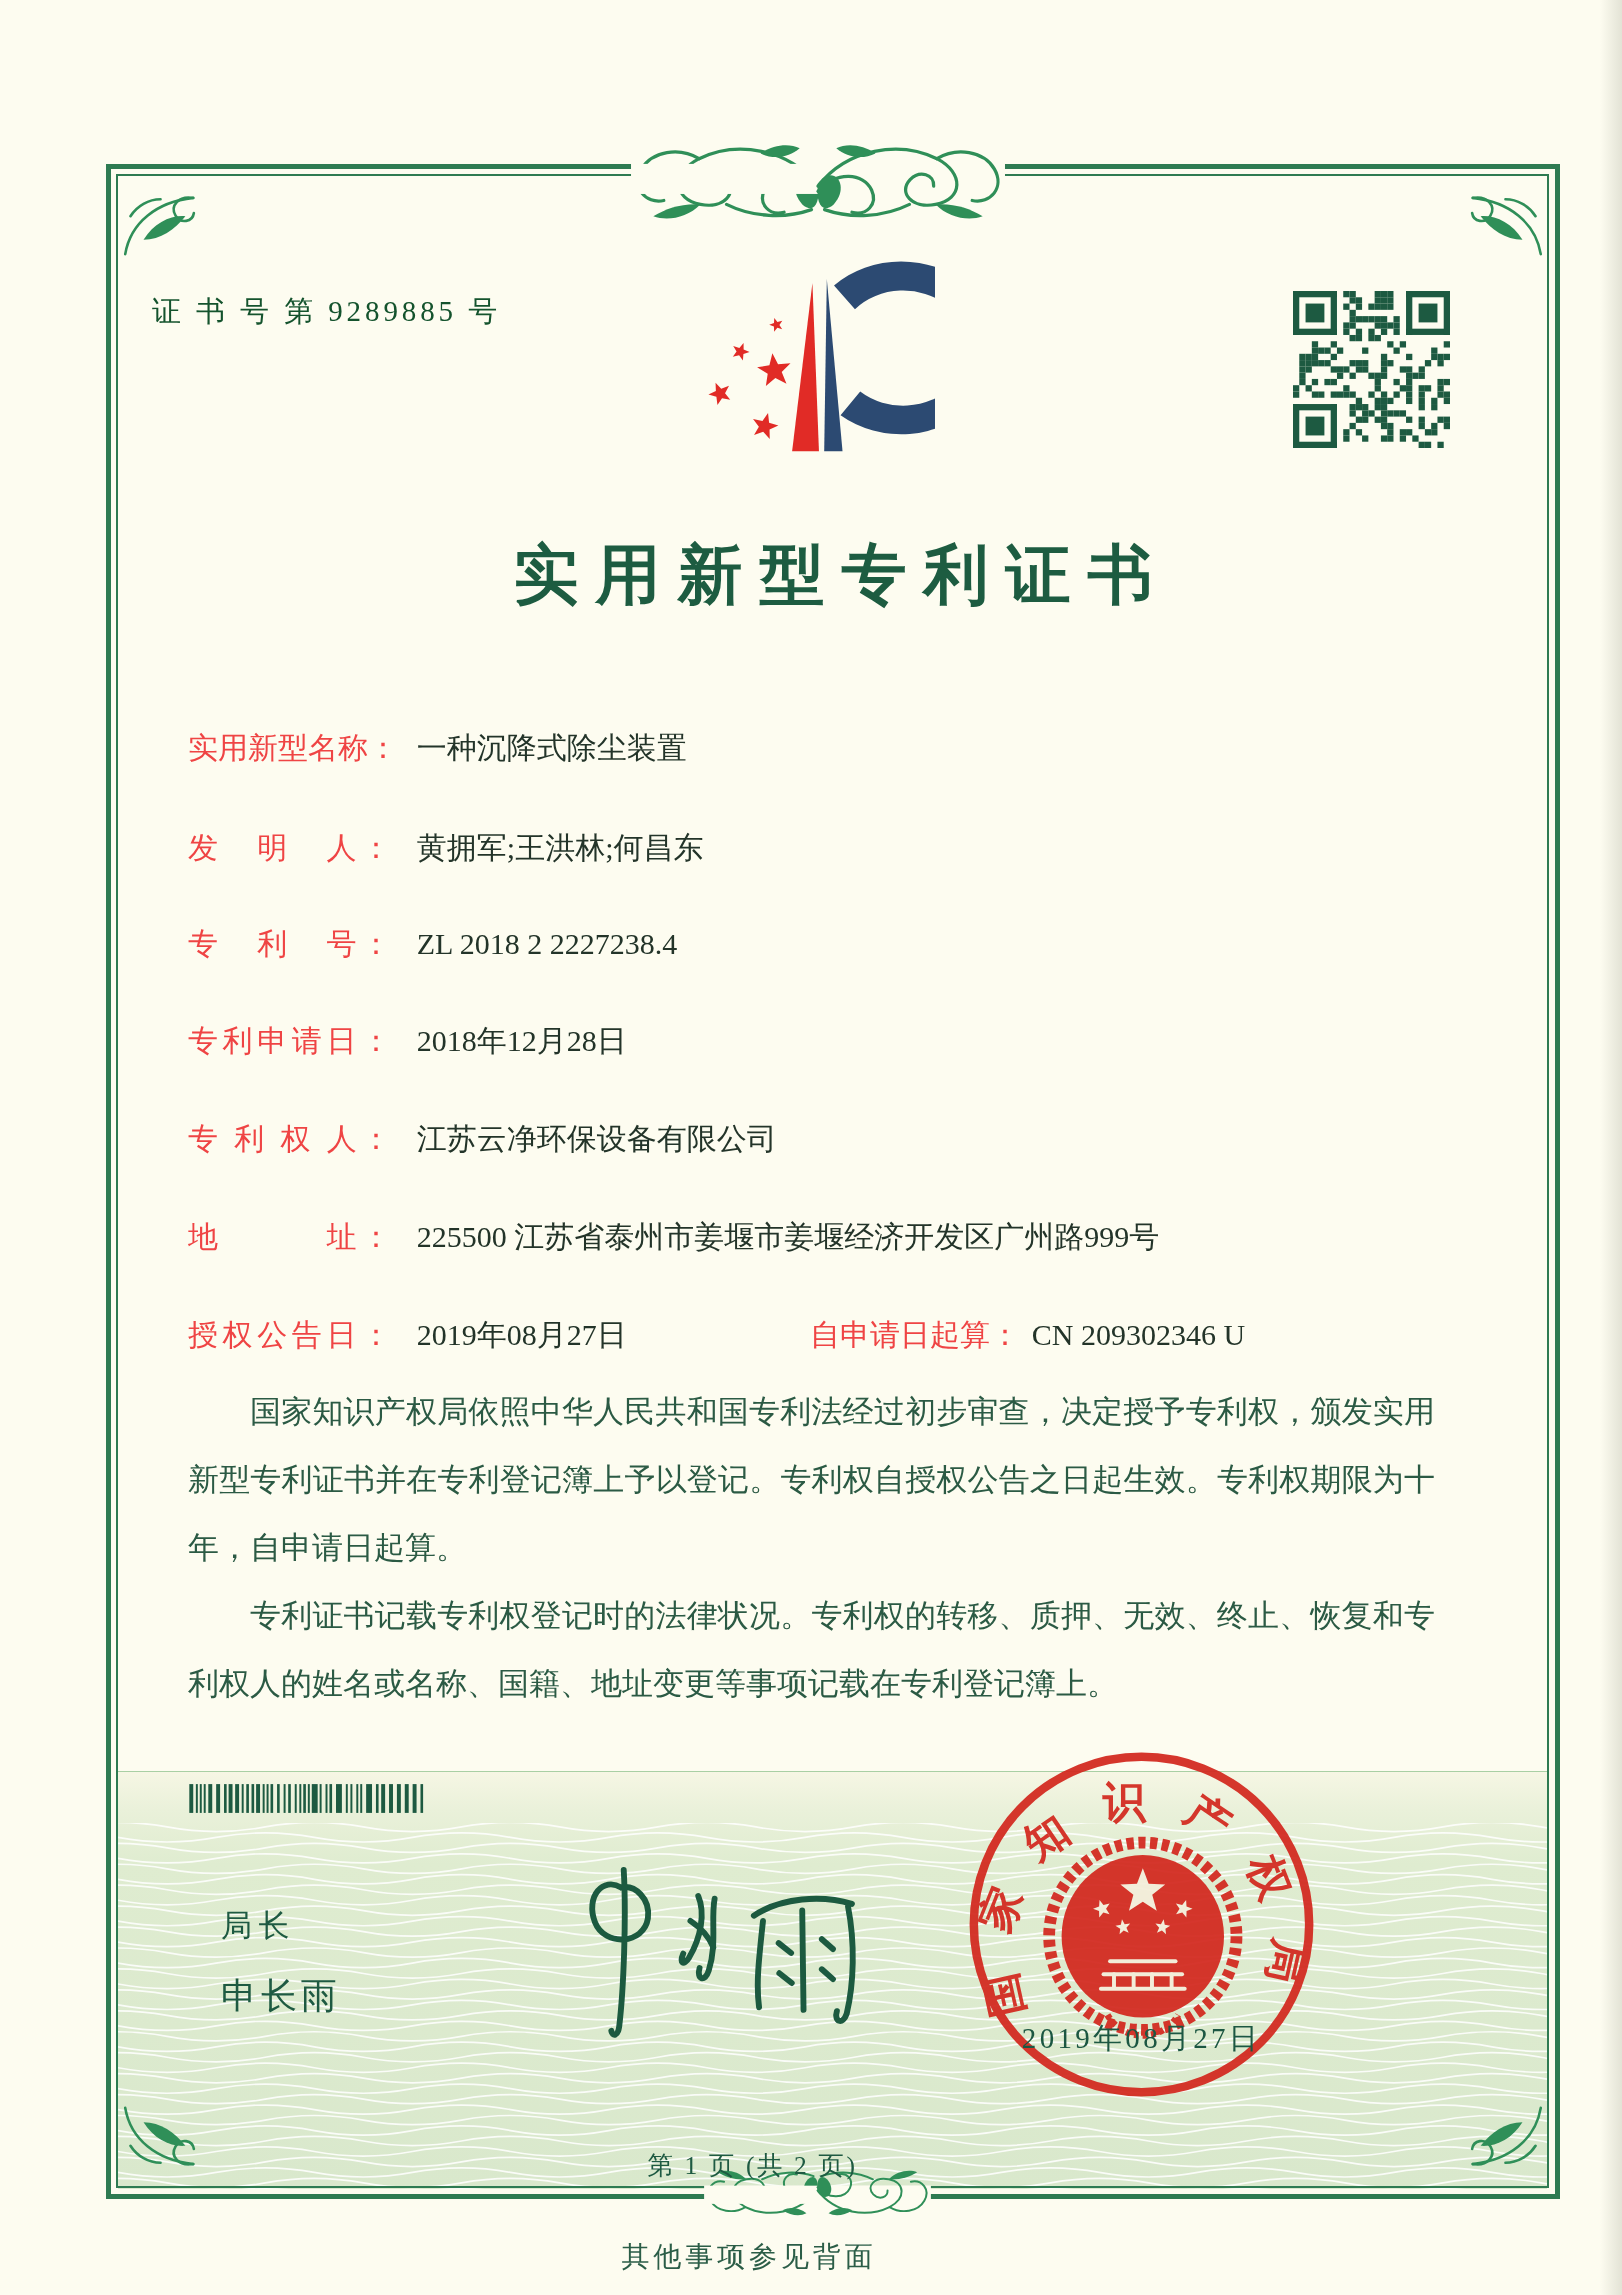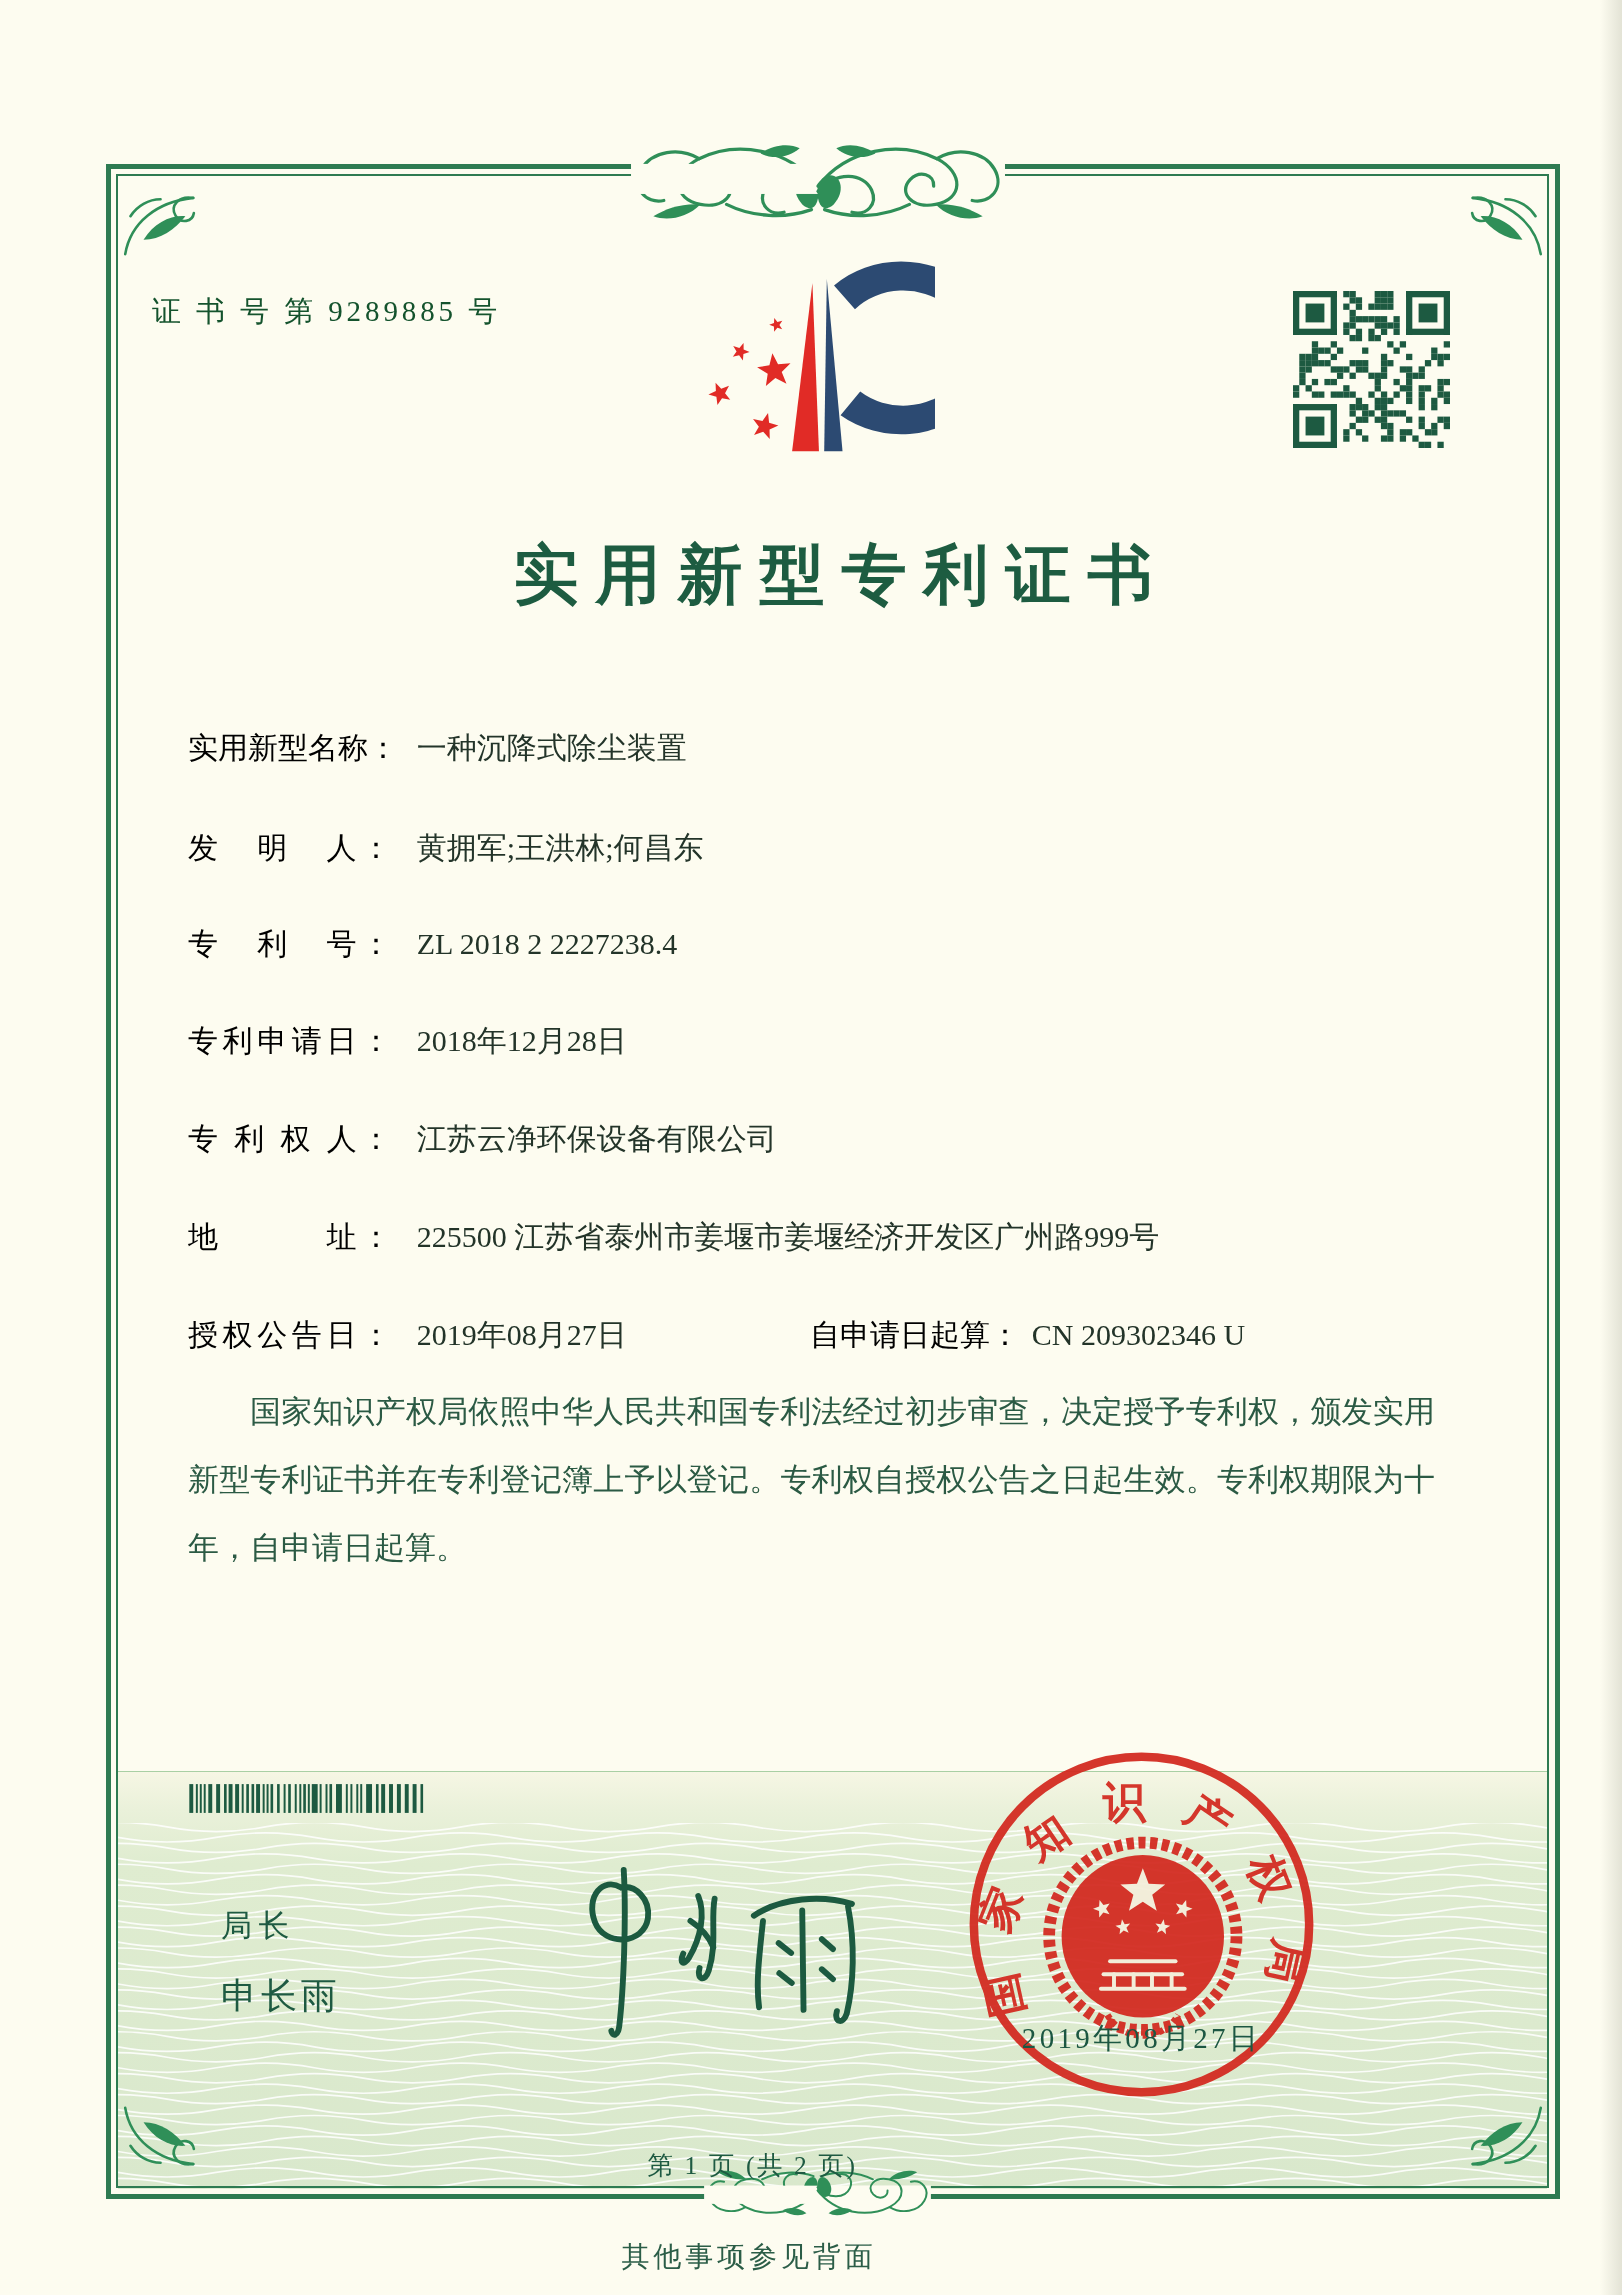--- a/index.html
+++ b/index.html
@@ -16,21 +16,21 @@
         border-top:1.3px solid #a9cfa4;overflow:hidden;}
   #band-waves{position:absolute;left:0;top:51px;}
   
   #cert-number{position:absolute;left:152px;top:292px;font-size:29px;color:#14532d;letter-spacing:3.9px;}
   #qr-svg{position:absolute;left:1293px;top:291px;}
   #logo-svg{position:absolute;left:699px;top:245px;}
   #title{position:absolute;left:112px;top:531px;width:1442px;text-align:center;
          font-size:65px;font-weight:bold;color:#1d5c41;letter-spacing:17px;text-indent:17px;}
   
   .frow{position:absolute;left:188px;font-size:30px;color:#28463a;white-space:nowrap;}
-  .flabel{display:inline-block;width:203px;text-align:justify;text-align-last:justify;color:#000000;}
+  .flabel{display:inline-block;width:203px;text-align:justify;text-align-last:justify;color:#ef4444;}
   .fvalue{margin-left:18.3px;color:#233429;}
   .fcol2{position:absolute;left:622px;}
   
   #paras{position:absolute;left:188px;top:1378px;width:1247px;font-size:31px;line-height:68px;
          color:#2b5a44;text-align:justify;}
   #paras p{margin:0;text-indent:62px;}
   
   #barcode-svg{position:absolute;left:188px;top:1784px;}
   #juzhang{position:absolute;left:221px;top:1905px;font-size:31px;color:#1e5a42;letter-spacing:6.5px;}
   #juzhang-name{position:absolute;left:221px;top:1972px;font-size:36px;color:#1e5a42;letter-spacing:3.9px;}
@@ -374,20 +374,21 @@
     <span class="flabel">授权公告日：</span>
     <span class="fvalue">2019年08月27日</span>
     <span class="fcol2">
       <span class="flabel" style="width:196px;">自申请日起算：</span>
       <span class="fvalue">CN 209302346 U</span>
     </span>
   </div>
 
   <div id="paras">
     <p>国家知识产权局依照中华人民共和国专利法经过初步审查，决定授予专利权，颁发实用新型专利证书并在专利登记簿上予以登记。专利权自授权公告之日起生效。专利权期限为十年，自申请日起算。</p>
+    <p>专利证书记载专利权登记时的法律状况。专利权的转移、质押、无效、终止、恢复和专利权人的姓名或名称、国籍、地址变更等事项记载在专利登记簿上。</p>
   </div>
 
   <svg id="barcode-svg" width="241" height="29" viewBox="0 0 368 44">
       <rect x="2" y="0" width="6" height="44" fill="#1d5a41"></rect>
       <rect x="12" y="0" width="3" height="44" fill="#1d5a41"></rect>
       <rect x="18" y="0" width="3" height="44" fill="#1d5a41"></rect>
       <rect x="24" y="0" width="3" height="44" fill="#1d5a41"></rect>
       <rect x="31" y="0" width="6" height="44" fill="#1d5a41"></rect>
       <rect x="43" y="0" width="6" height="44" fill="#1d5a41"></rect>
       <rect x="55" y="0" width="4" height="44" fill="#1d5a41"></rect>

